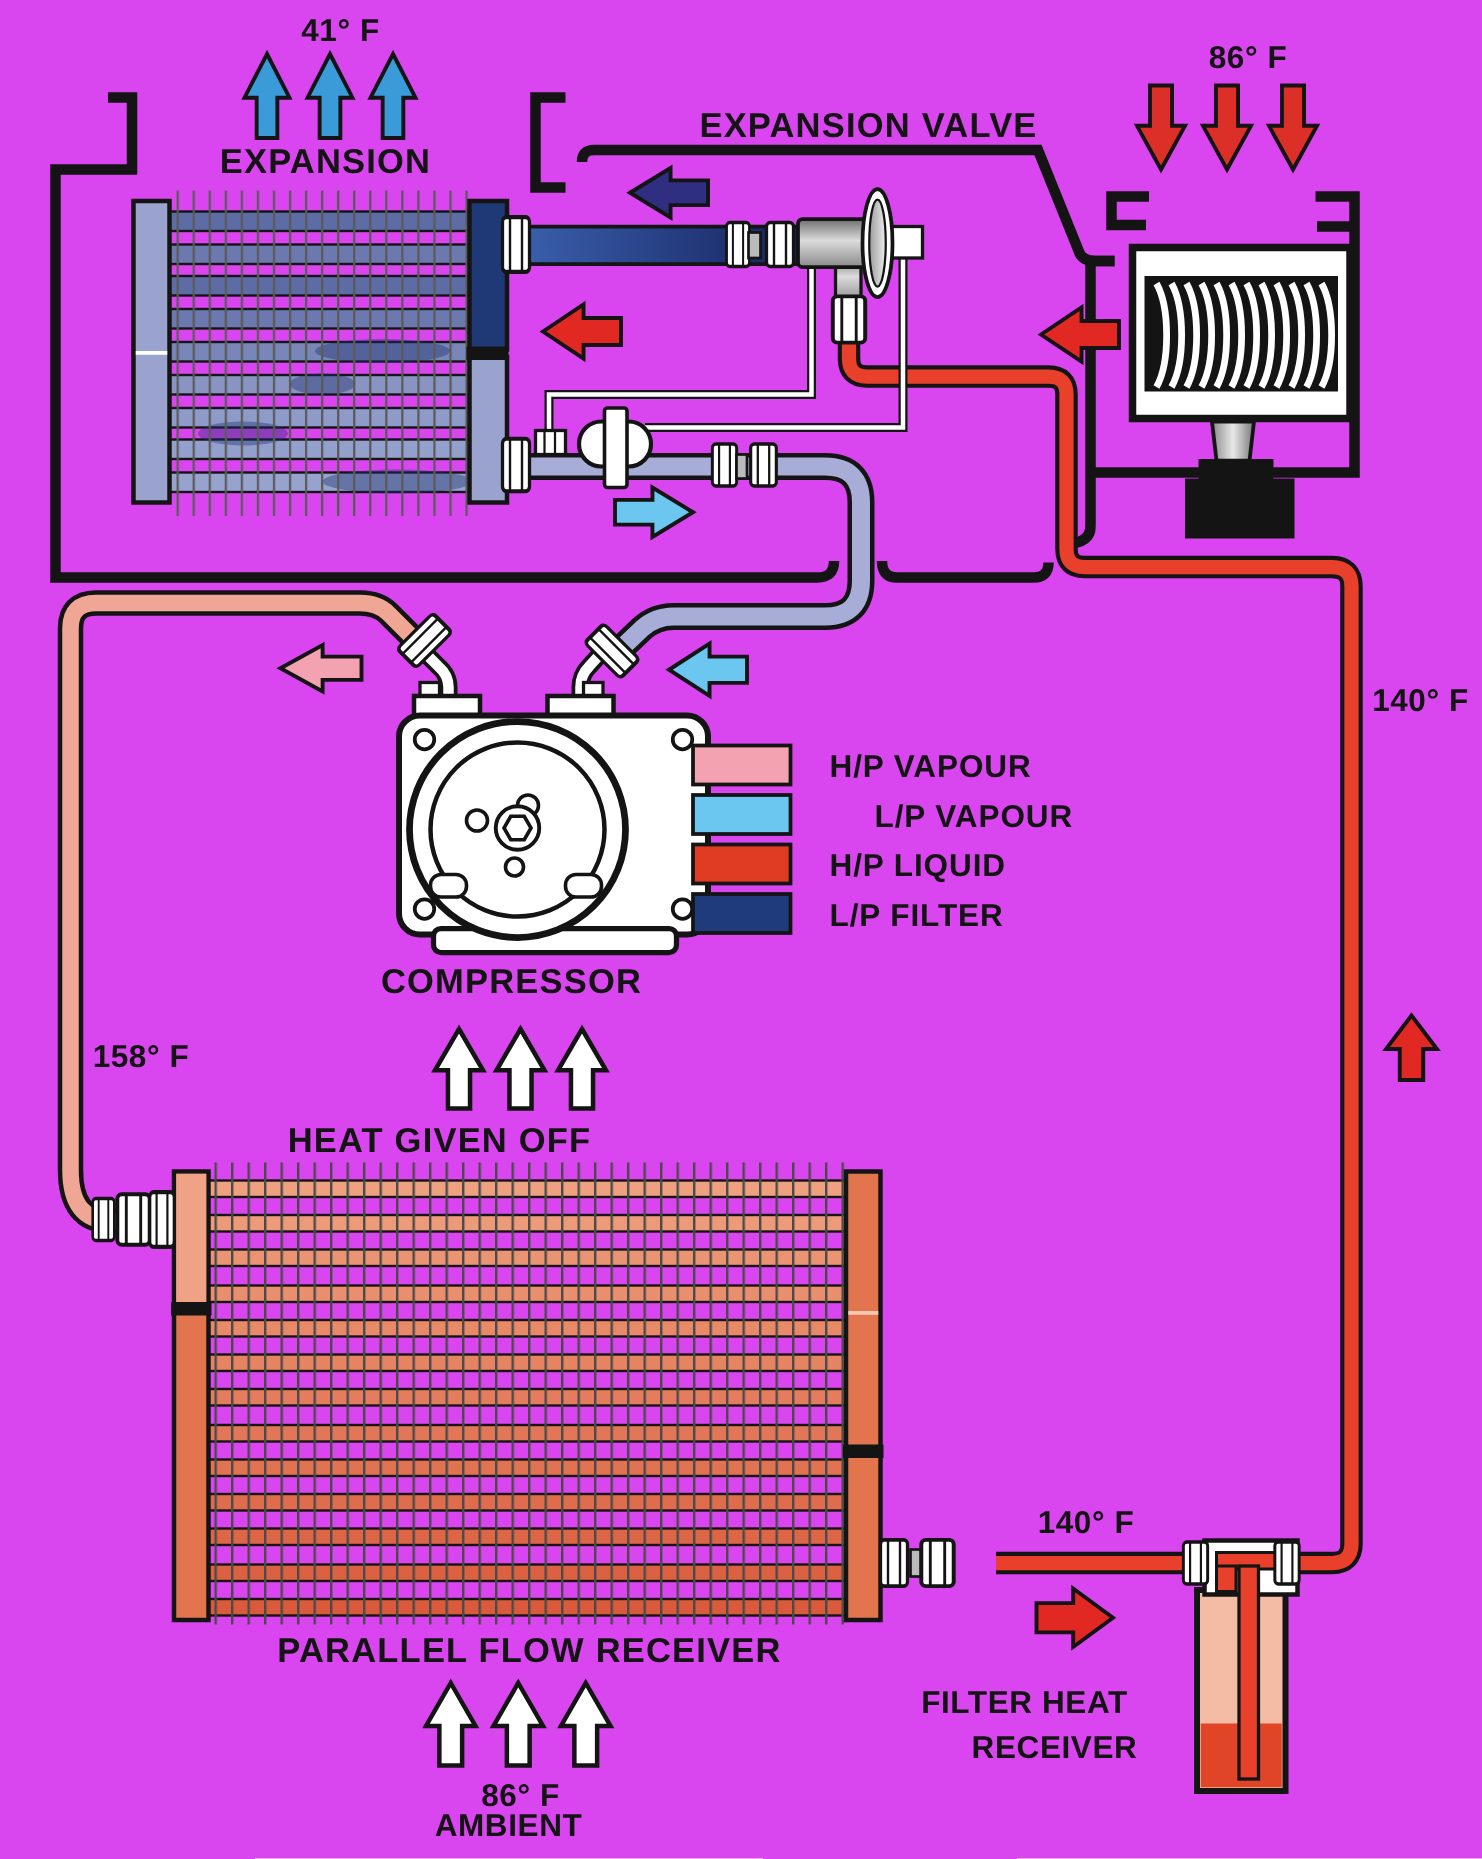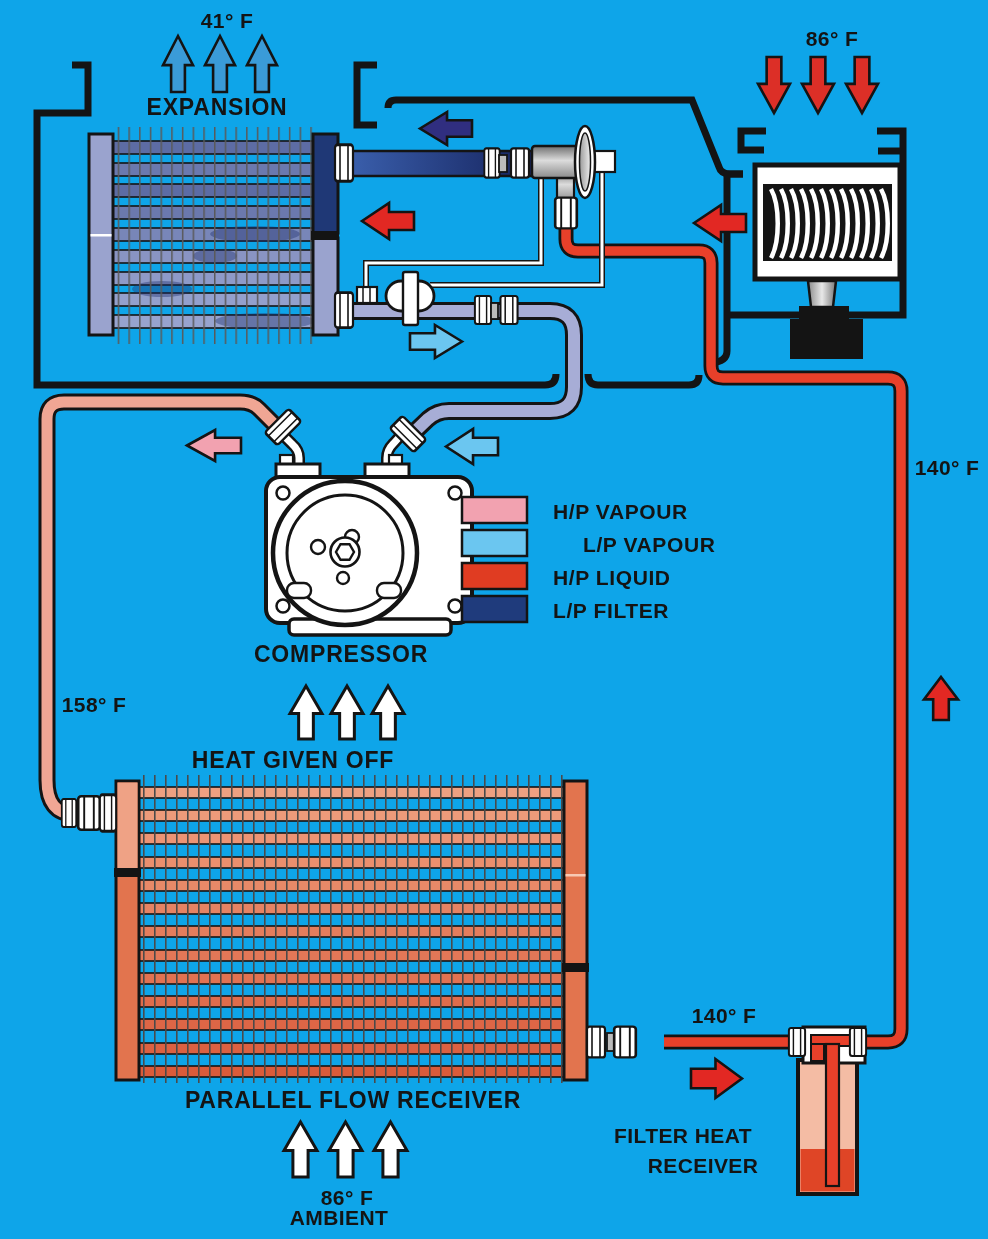--- a/index.html
+++ b/index.html
@@ -1,16 +1,16 @@
 <!DOCTYPE html>
 <html><head>
 <meta charset="utf-8">
 <style>
   html,body{margin:0;padding:0;background:#fff;}
-  #canvas{position:relative;width:988px;height:1239px;background:#0ea5e9;overflow:hidden;
+  #canvas{position:relative;width:988px;height:1239px;background:#d946ef;overflow:hidden;
           font-family:"Liberation Sans",sans-serif;}
   #canvas svg{position:absolute;left:0;top:0;}
   .label{position:absolute;font-weight:bold;color:#141414;white-space:nowrap;
          transform:translateX(-50%);letter-spacing:.4px;line-height:1;}
   .label.left{transform:none;}
   .fs21{font-size:21px;}
   .fs23{font-size:23px;letter-spacing:.8px;}
   .fs20{font-size:21px;letter-spacing:.6px;}
   .arr{stroke:#141414;stroke-width:2.6;stroke-linejoin:miter;}
   .arrw{stroke-width:3;}
@@ -257,20 +257,21 @@
   <g stroke="#141414" stroke-width="2.5">
     <rect x="462" y="497" width="65" height="26" fill="#F2A2B0"></rect>
     <rect x="462" y="530" width="65" height="26" fill="#6BC6F0"></rect>
     <rect x="462" y="563" width="65" height="26" fill="#E03C22"></rect>
     <rect x="462" y="596" width="65" height="26" fill="#1F3B7C"></rect>
   </g>
 </svg>
 
 <div class="label fs21" style="left:227px;top:10px;">41° F</div>
 <div class="label fs23" style="left:217px;top:96px;">EXPANSION</div>
+<div class="label fs23" style="left:579px;top:72px;">EXPANSION VALVE</div>
 <div class="label fs21" style="left:832px;top:28px;">86° F</div>
 <div class="label fs21" style="left:947px;top:457px;">140° F</div>
 <div class="label fs21" style="left:94px;top:694px;">158° F</div>
 <div class="label fs23" style="left:341px;top:643px;">COMPRESSOR</div>
 <div class="label fs23" style="left:293px;top:749px;">HEAT GIVEN OFF</div>
 <div class="label fs23" style="left:353px;top:1089px;">PARALLEL FLOW RECEIVER</div>
 <div class="label fs21" style="left:347px;top:1187px;">86° F</div>
 <div class="label fs21" style="left:339px;top:1207px;">AMBIENT</div>
 <div class="label fs21" style="left:724px;top:1005px;">140° F</div>
 <div class="label fs21" style="left:683px;top:1125px;">FILTER HEAT</div>

